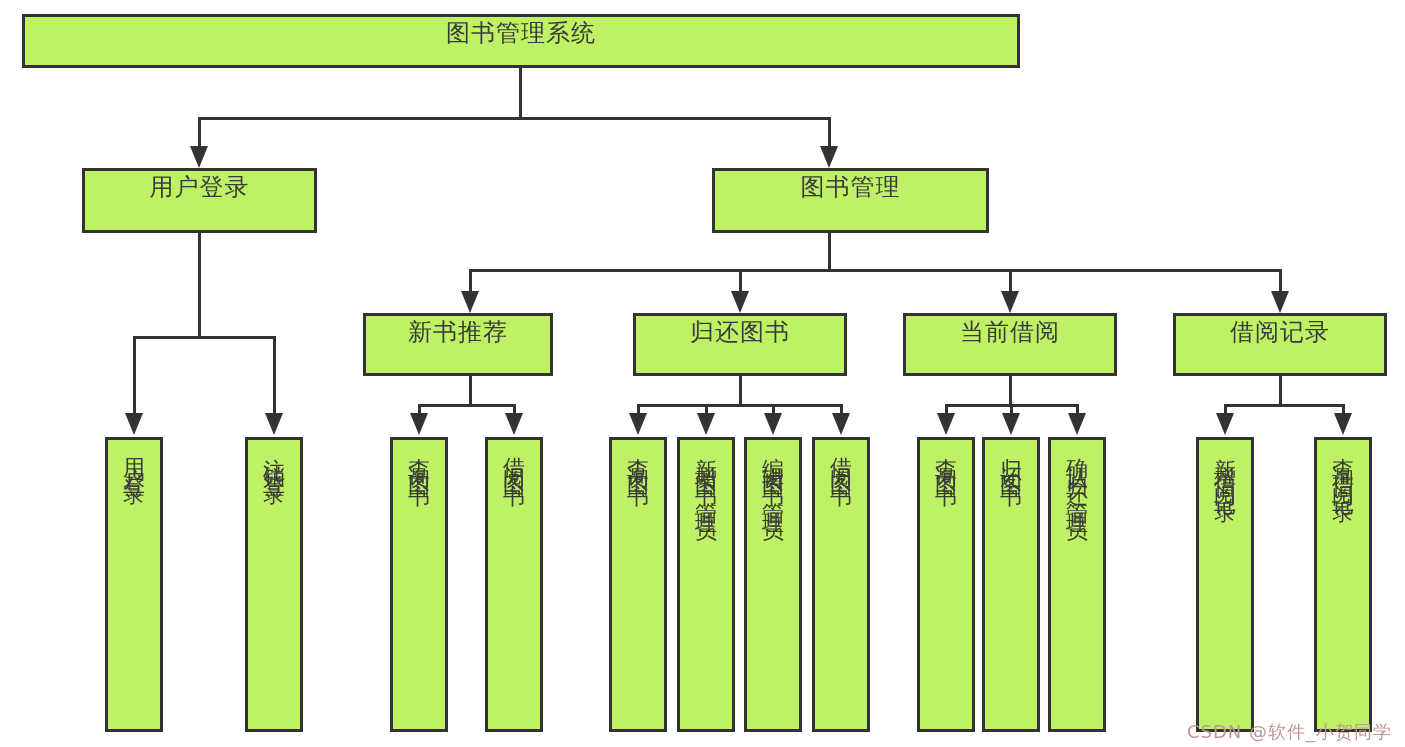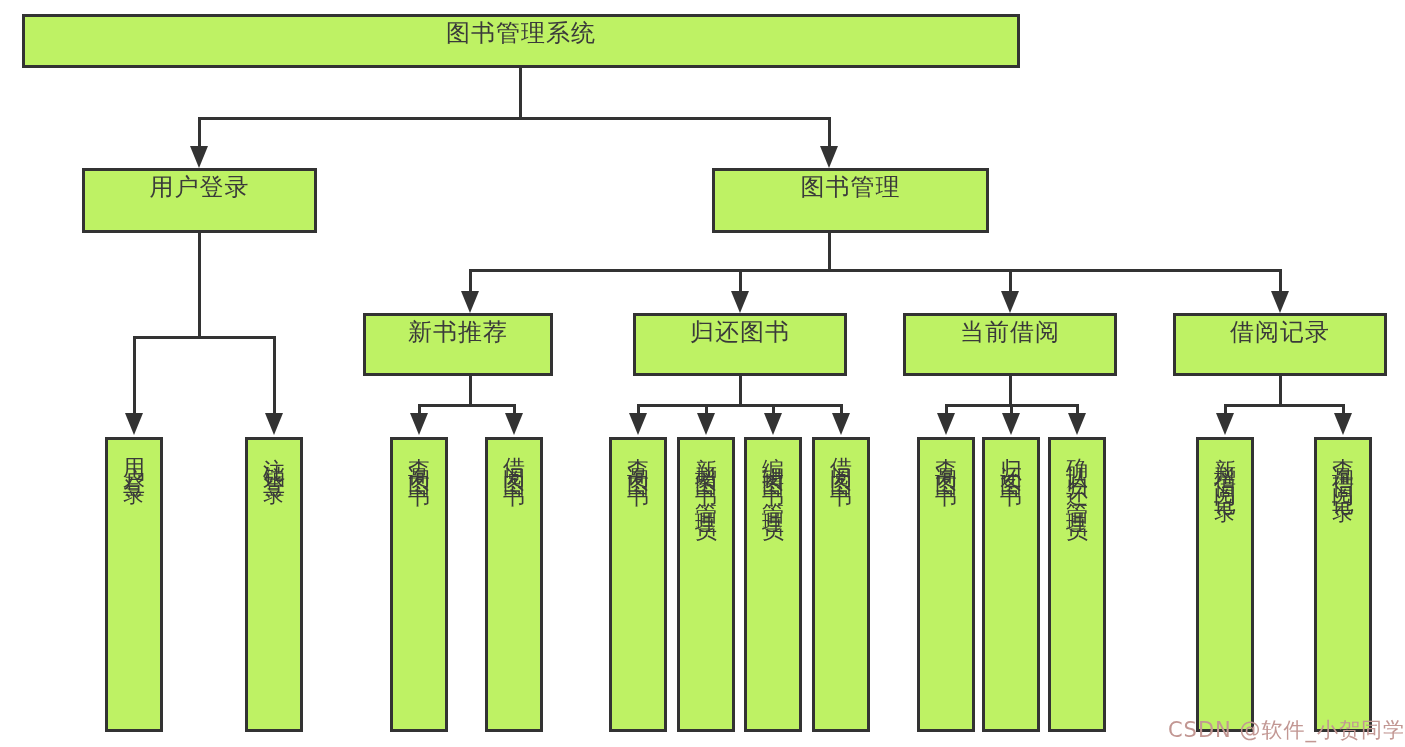--- a/index.html
+++ b/index.html
@@ -26,22 +26,22 @@
   }
   .vline{position:absolute;width:3px;background:var(--line,#333333);}
   .hline{position:absolute;height:3px;background:var(--line,#333333);}
   .arrow{
     position:absolute;width:0;height:0;
     border-left:9px solid transparent;
     border-right:9px solid transparent;
     border-top:22px solid var(--line,#333333);
   }
   .watermark{
-    position:absolute;right:0;bottom:3px;
-    font-size:21px;color:var(--watermark,#c29793);
+    position:absolute;right:13px;bottom:3px;
+    font-size:18px;color:var(--watermark,#c29793);
     letter-spacing:1px;white-space:nowrap;
   }
 </style>
 </head>
 <body>
 
 <div id="canvas">
 
   <div class="box h" style="left:22px;top:14px;width:998px;height:54px">
     <span>图书管理系统</span>

